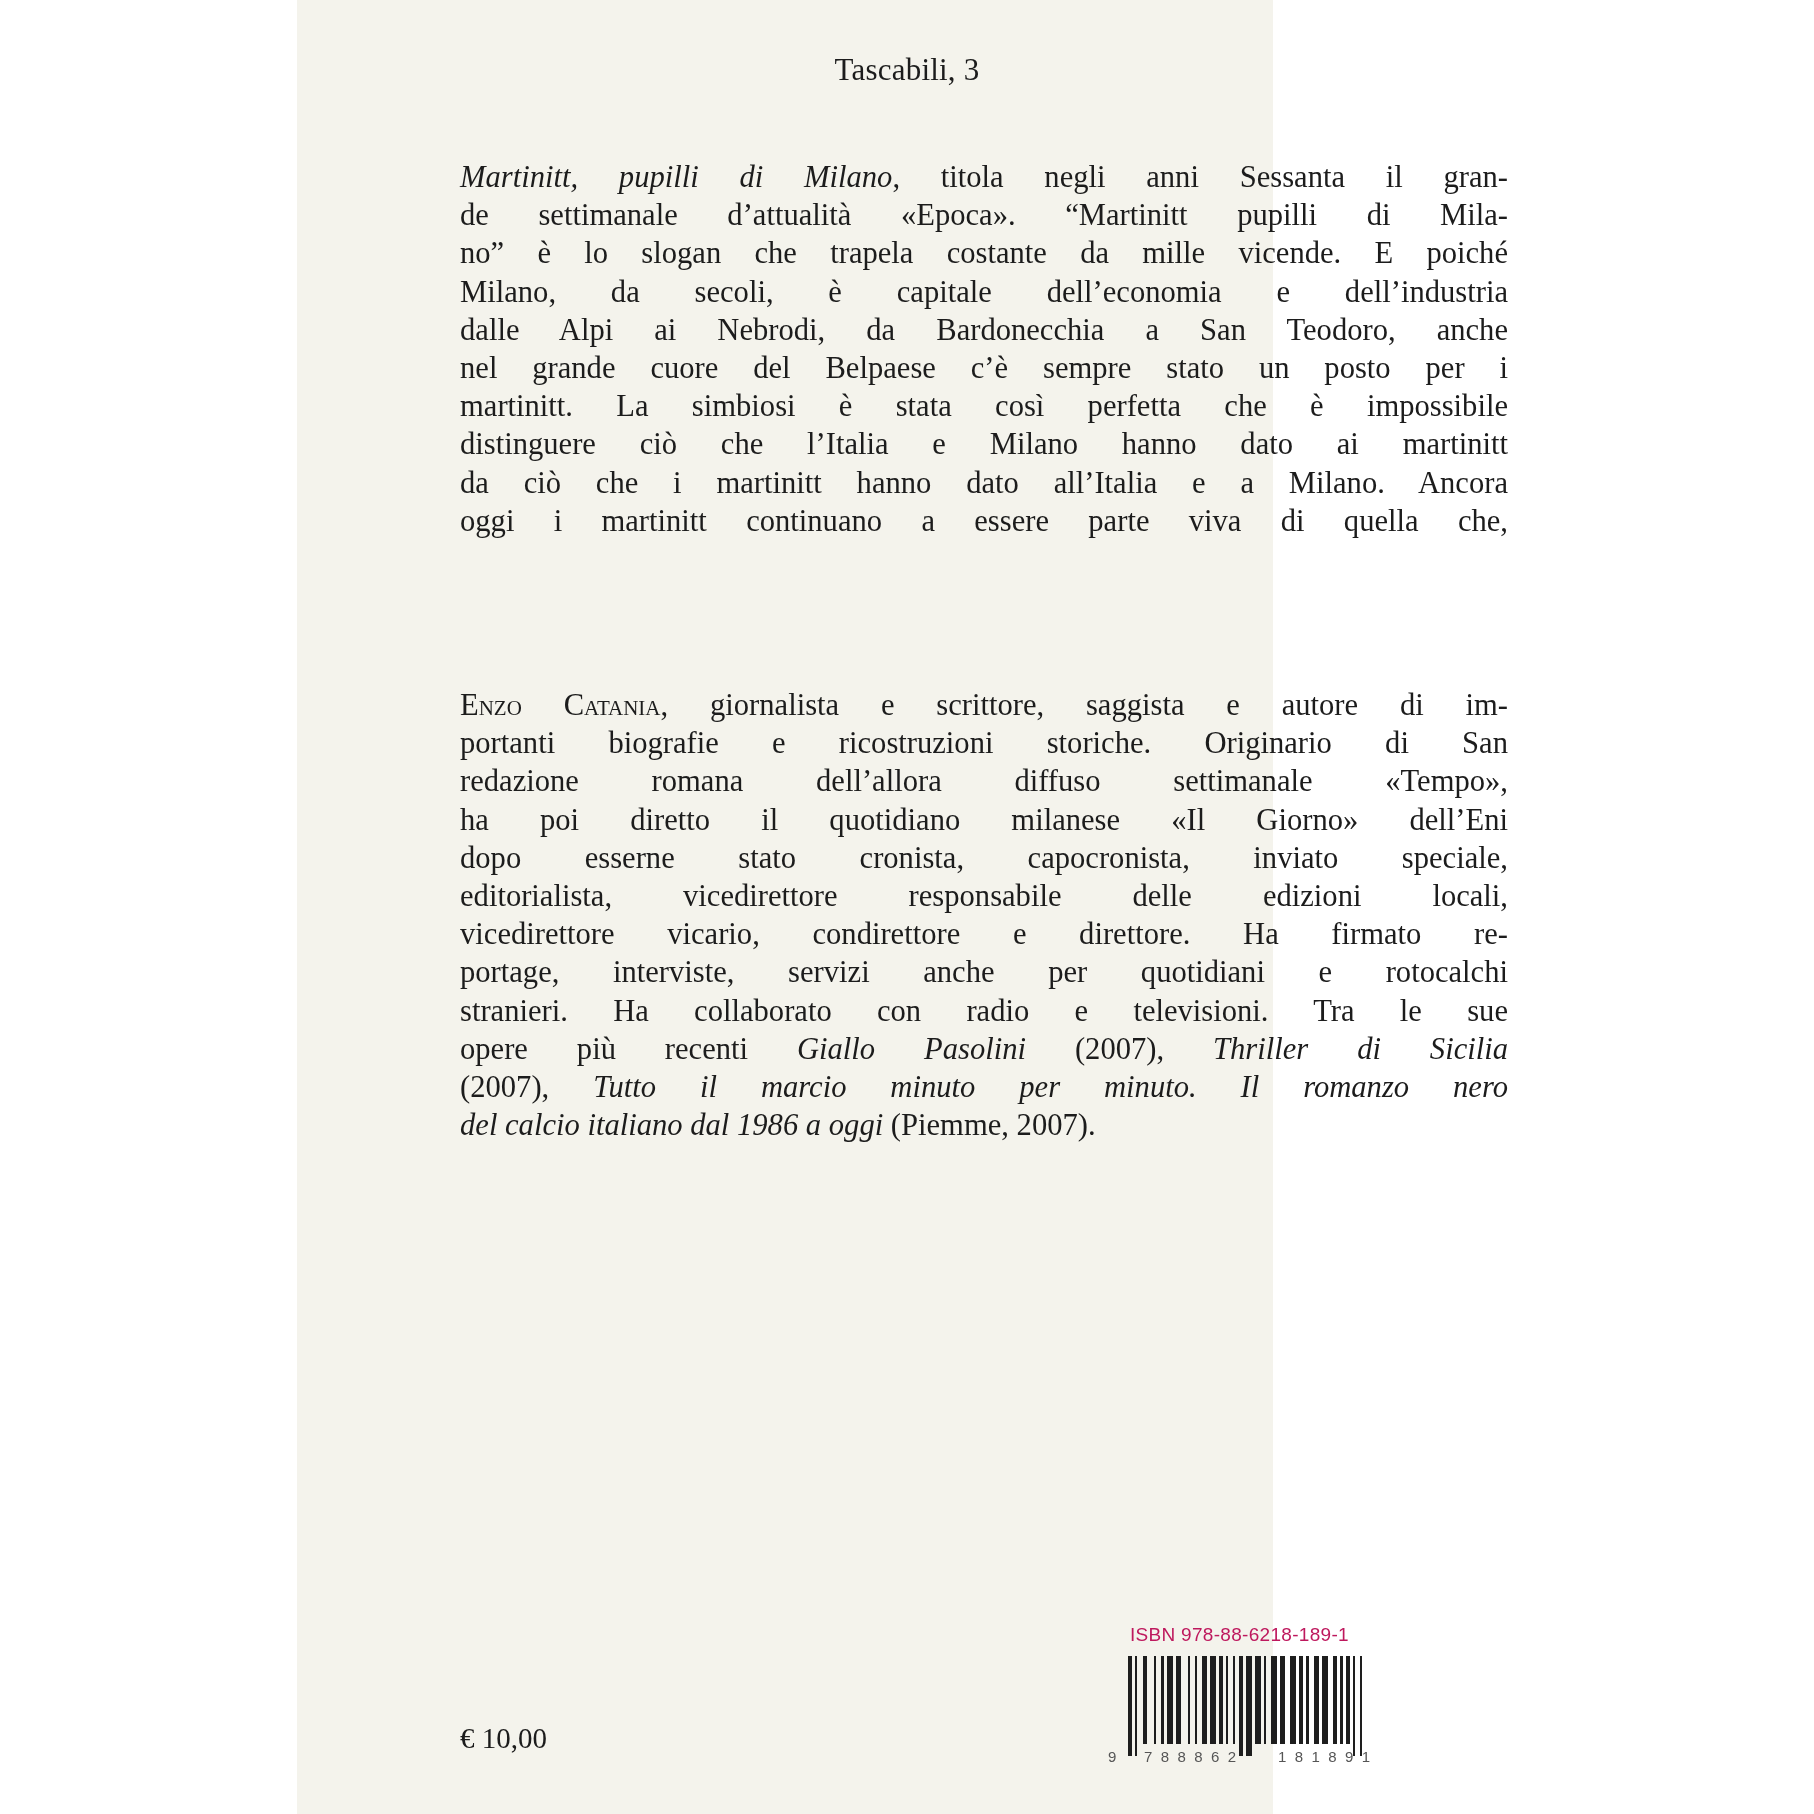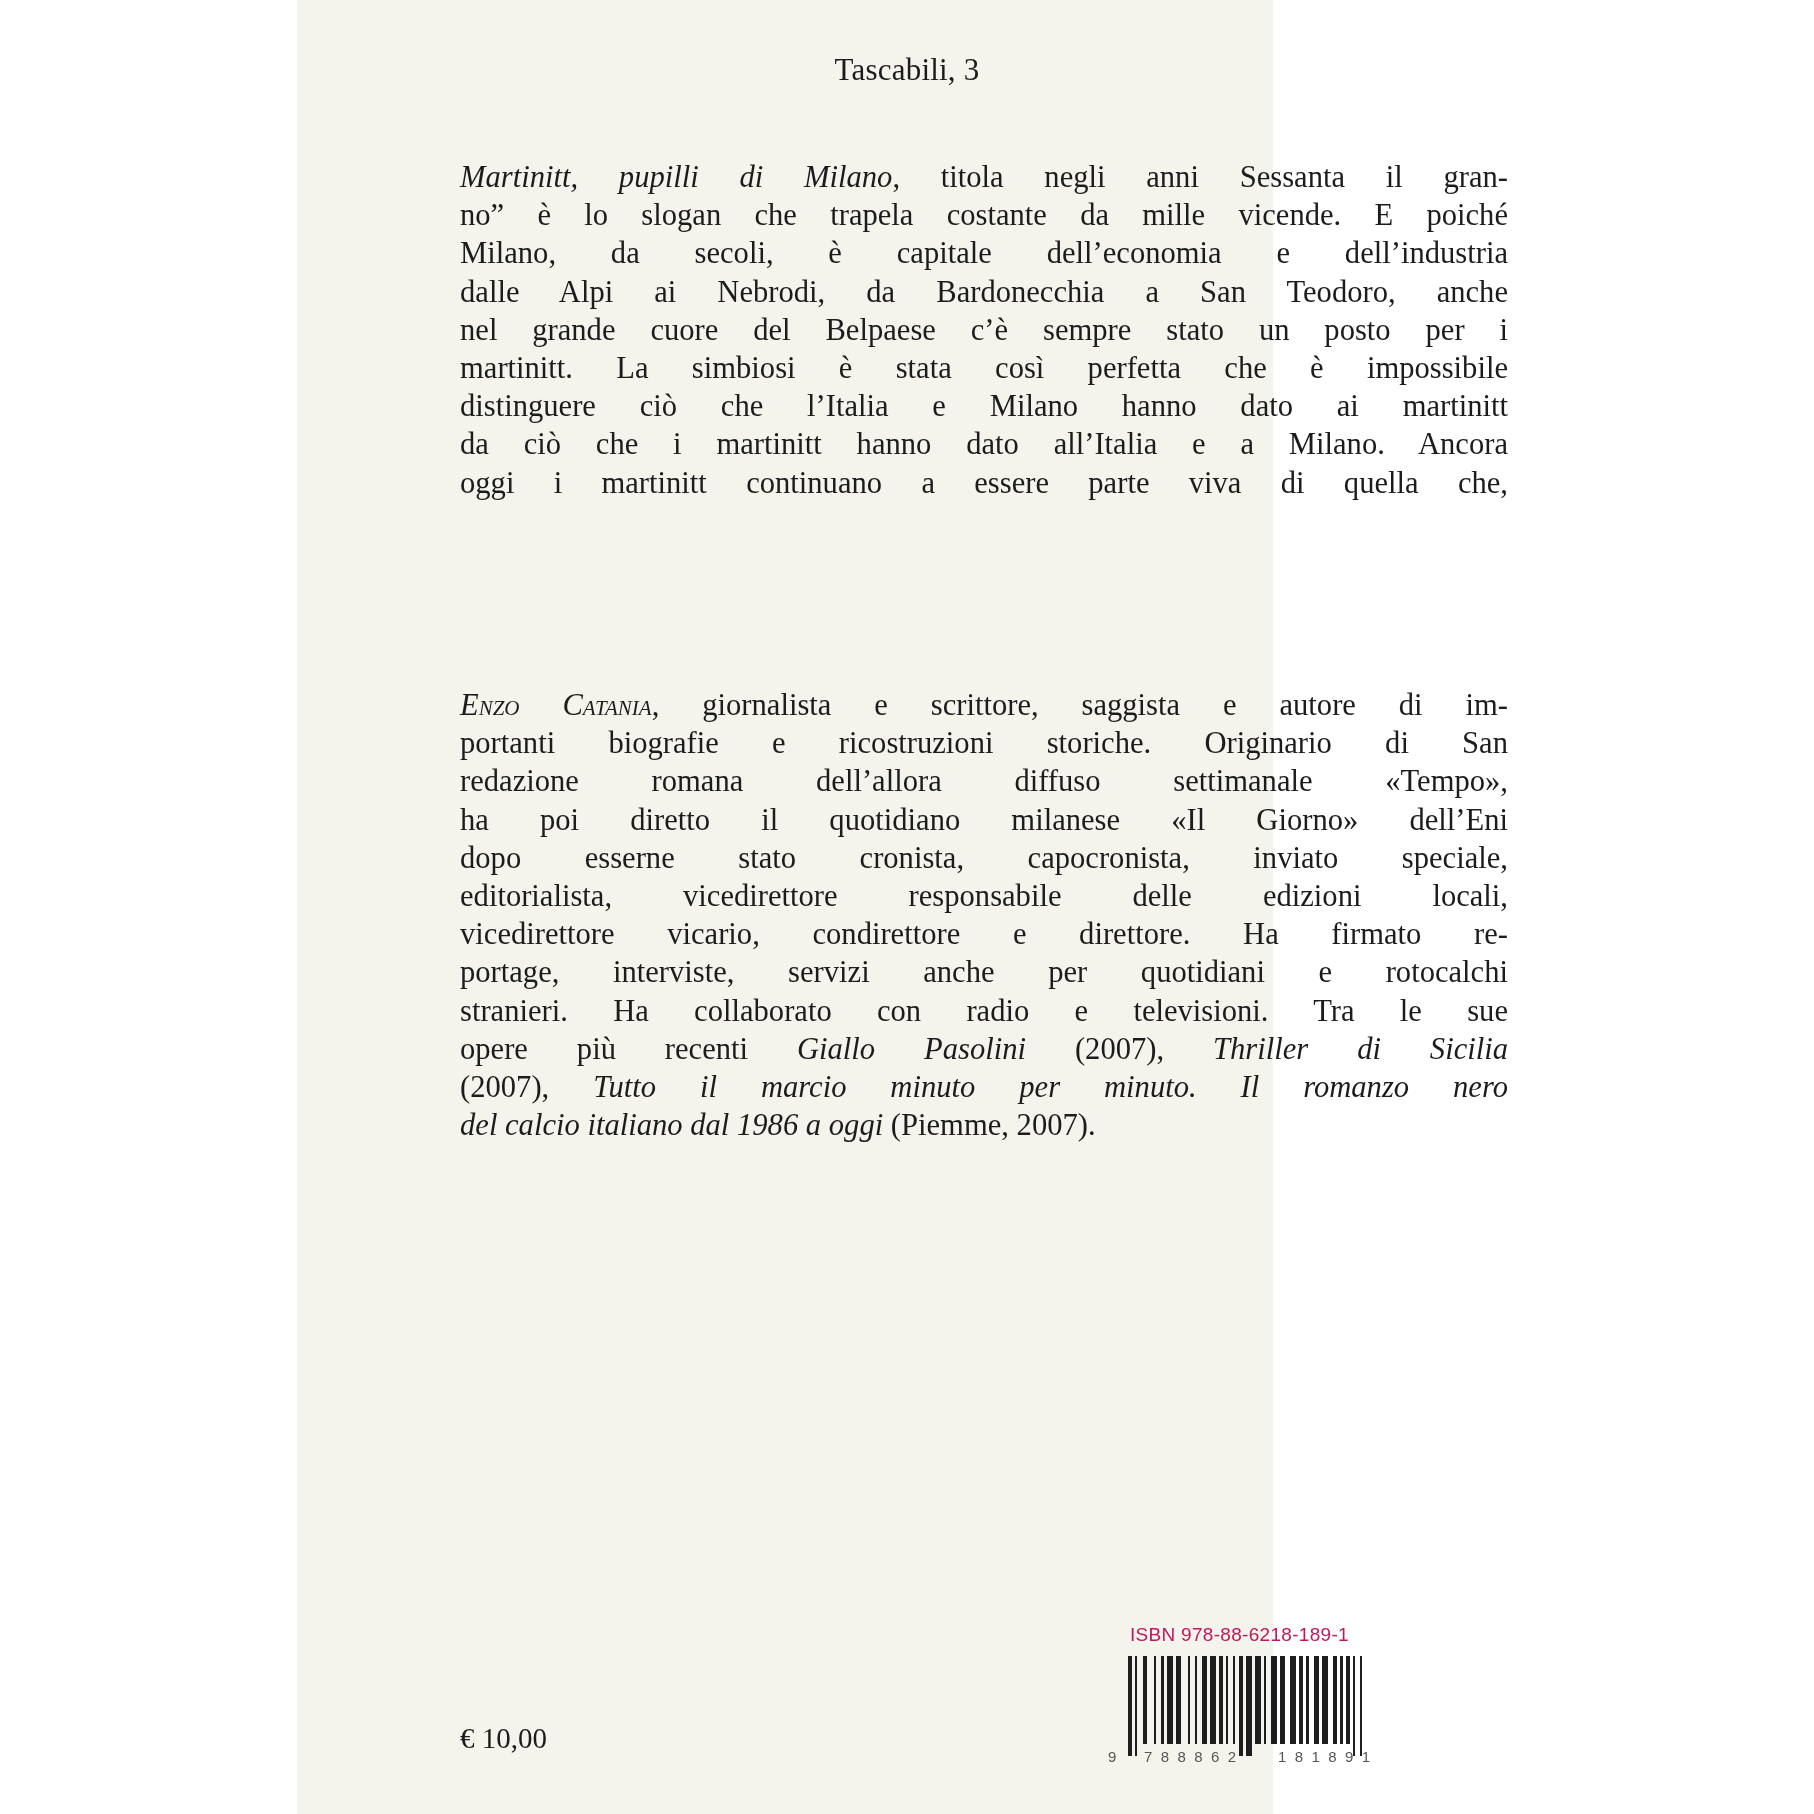--- a/index.html
+++ b/index.html
@@ -36,31 +36,32 @@
   }
 </style>
 </head>
 <body>
 
 <div class="page">
   <div class="series serif">Tascabili, 3</div>
 
   <div class="para p1 serif" id="p1">
       <span class="line"><span style="font-style: italic;">Martinitt, pupilli di Milano</span><span>, titola negli anni Sessanta il gran-</span></span>
+      <span class="line"><span>de settimanale d’attualità «Epoca». “Martinitt pupilli di Mila-</span></span>
       <span class="line"><span>no” è lo slogan che trapela costante da mille vicende. E poiché</span></span>
       <span class="line"><span>Milano, da secoli, è capitale dell’economia e dell’industria</span></span>
       <span class="line"><span>dalle Alpi ai Nebrodi, da Bardonecchia a San Teodoro, anche</span></span>
       <span class="line"><span>nel grande cuore del Belpaese c’è sempre stato un posto per i</span></span>
       <span class="line"><span>martinitt. La simbiosi è stata così perfetta che è impossibile</span></span>
       <span class="line"><span>distinguere ciò che l’Italia e Milano hanno dato ai martinitt</span></span>
       <span class="line"><span>da ciò che i martinitt hanno dato all’Italia e a Milano. Ancora</span></span>
       <span class="line"><span>oggi i martinitt continuano a essere parte viva di quella che,</span></span>
     </div>
   <div class="para p2 serif" id="p2">
-      <span class="line"><span style="font-variant: small-caps; font-style: italic;">Enzo Catania</span><span>, giornalista e scrittore, saggista e autore di im-</span></span>
+      <span class="line"><span style="font-variant: small-caps;">Enzo Catania</span><span>, giornalista e scrittore, saggista e autore di im-</span></span>
       <span class="line"><span>portanti biografie e ricostruzioni storiche. Originario di San</span></span>
       <span class="line"><span>redazione romana dell’allora diffuso settimanale «Tempo»,</span></span>
       <span class="line"><span>ha poi diretto il quotidiano milanese «Il Giorno» dell’Eni</span></span>
       <span class="line"><span>dopo esserne stato cronista, capocronista, inviato speciale,</span></span>
       <span class="line"><span>editorialista, vicedirettore responsabile delle edizioni locali,</span></span>
       <span class="line"><span>vicedirettore vicario, condirettore e direttore. Ha firmato re-</span></span>
       <span class="line"><span>portage, interviste, servizi anche per quotidiani e rotocalchi</span></span>
       <span class="line"><span>stranieri. Ha collaborato con radio e televisioni. Tra le sue</span></span>
       <span class="line"><span>opere più recenti </span><span style="font-style: italic;">Giallo Pasolini</span><span> (2007), </span><span style="font-style: italic;">Thriller di Sicilia</span></span>
       <span class="line"><span>(2007), </span><span style="font-style: italic;">Tutto il marcio minuto per minuto. Il romanzo nero</span></span>

